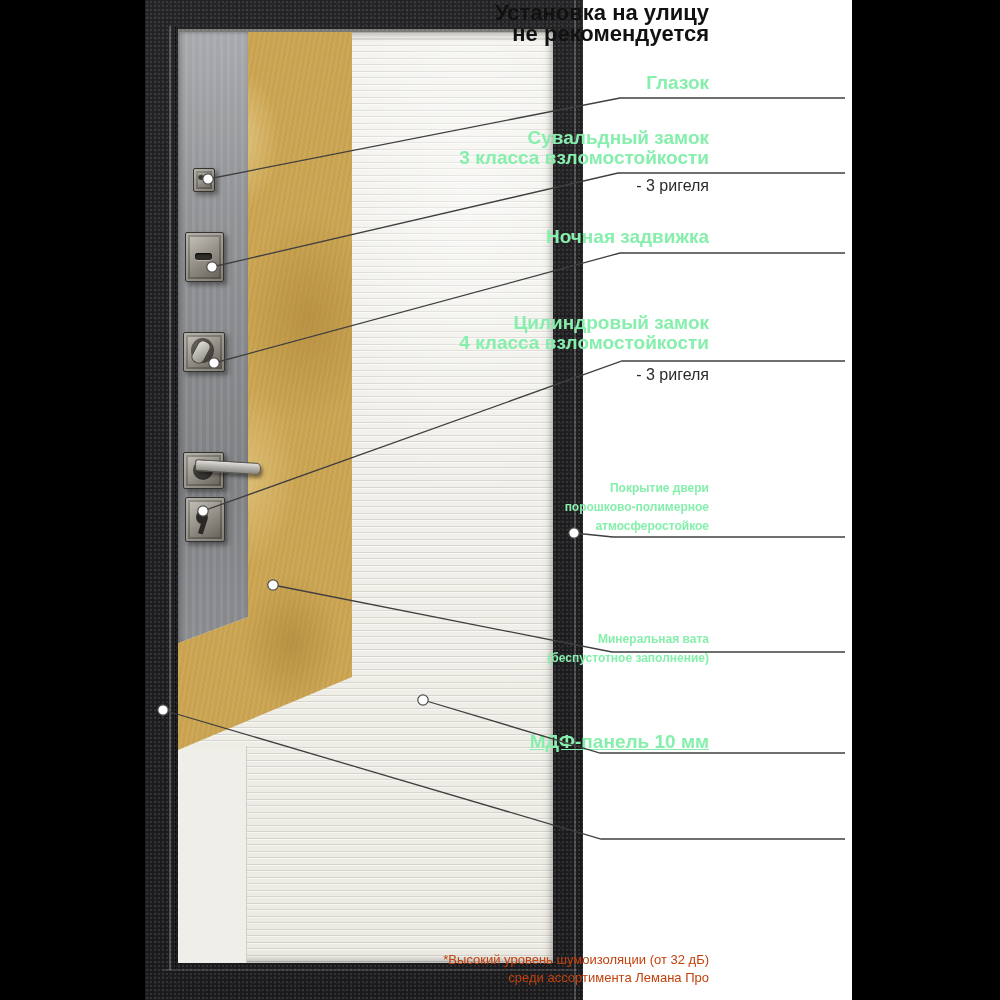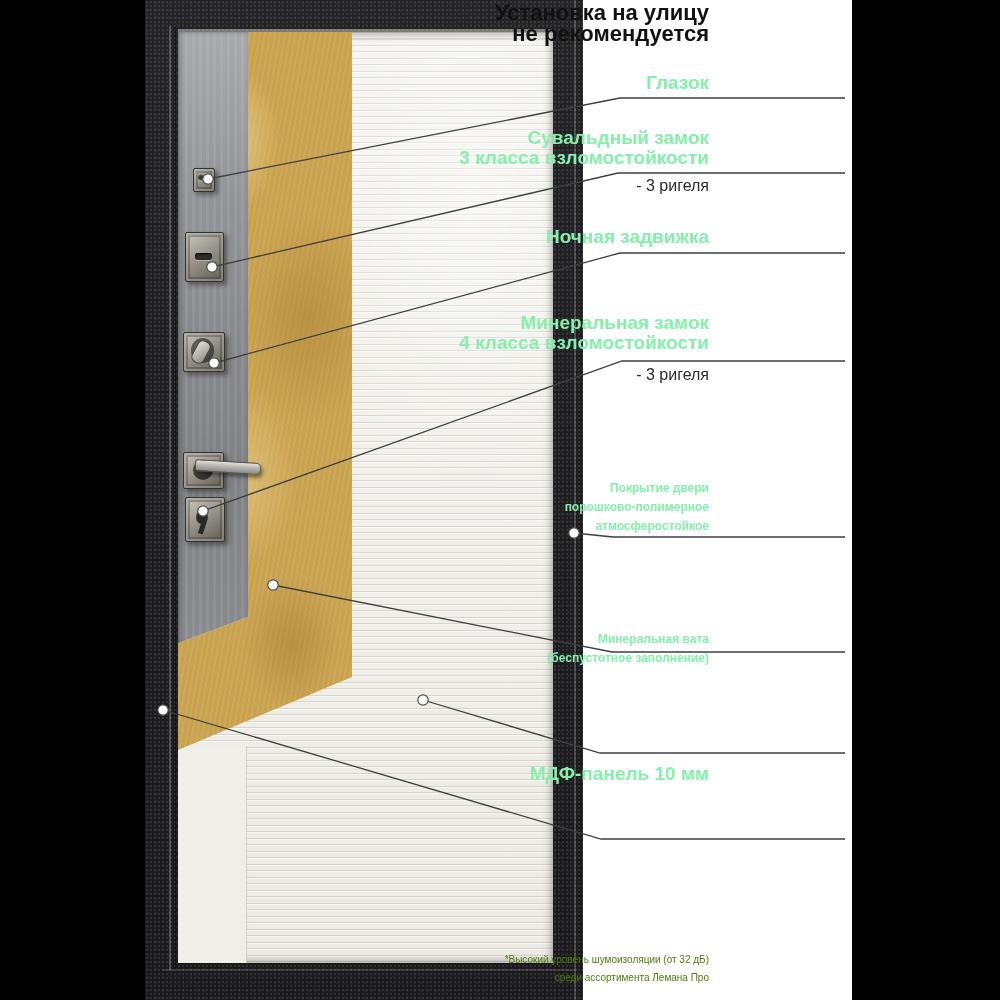--- a/index.html
+++ b/index.html
@@ -70,24 +70,24 @@
   .keyhole-tail{position:absolute;left:14px;top:22px;width:5px;height:14px;background:#2b2925;transform:rotate(18deg);}
 
   
   .labels{position:absolute;left:583px;top:0;width:269px;height:1000px;background:#ffffff;}
 
   
   .callout{position:absolute;right:155px;text-align:right;font-weight:bold;font-size:19px;line-height:20px;white-space:nowrap;color:#86efac;}
   .lh19{font-size:12px;line-height:19px;}
   .note{position:absolute;right:155px;font-weight:normal;font-size:16px;line-height:18px;white-space:nowrap;color:#2a2a2a;}
   .title{position:absolute;right:155px;top:2px;text-align:right;font-weight:bold;font-size:22px;line-height:21px;white-space:nowrap;color:#111;}
-  .footnote{position:absolute;right:155px;top:951px;text-align:right;font-weight:normal;font-size:10px;line-height:18px;white-space:nowrap;color:#4d7c0f;}
+  .footnote{position:absolute;right:155px;top:951px;text-align:right;font-weight:normal;font-size:13px;line-height:18px;white-space:nowrap;color:#c2410c;}
   .c1{top:73px;} .c2{top:128px;} .n2{top:177px;} .c3{top:227px;}
   .c4{top:313px;} .n4{top:366px;} .c5{top:479px;} .c6{top:630px;}
-  .c7{top:764px;} .c8{top:812px;}
+  .c7{top:732px;text-decoration:underline;} .c8{top:812px;}
 
   .overlay{position:absolute;left:0;top:0;pointer-events:none;}
 </style>
 </head>
 <body>
 
 <div class="canvas">
 
   <div class="photo">
     <div class="edge-left"></div>
@@ -137,21 +137,21 @@
     <span>Сувальдный замок</span><br>
     <span>3 класса взломостойкости</span>
   </div>
   <div class="note n2">- 3 ригеля</div>
 
   <div class="callout c3">
     <span>Ночная задвижка</span>
   </div>
 
   <div class="callout c4">
-    <span>Минеральная замок</span><br>
+    <span>Цилиндровый замок</span><br>
     <span>4 класса взломостойкости</span>
   </div>
   <div class="note n4">- 3 ригеля</div>
 
   <div class="callout c5 lh19">
     <span>Покрытие двери</span><br>
     <span>порошково-полимерное</span><br>
     <span>атмосферостойкое</span>
   </div>
 

